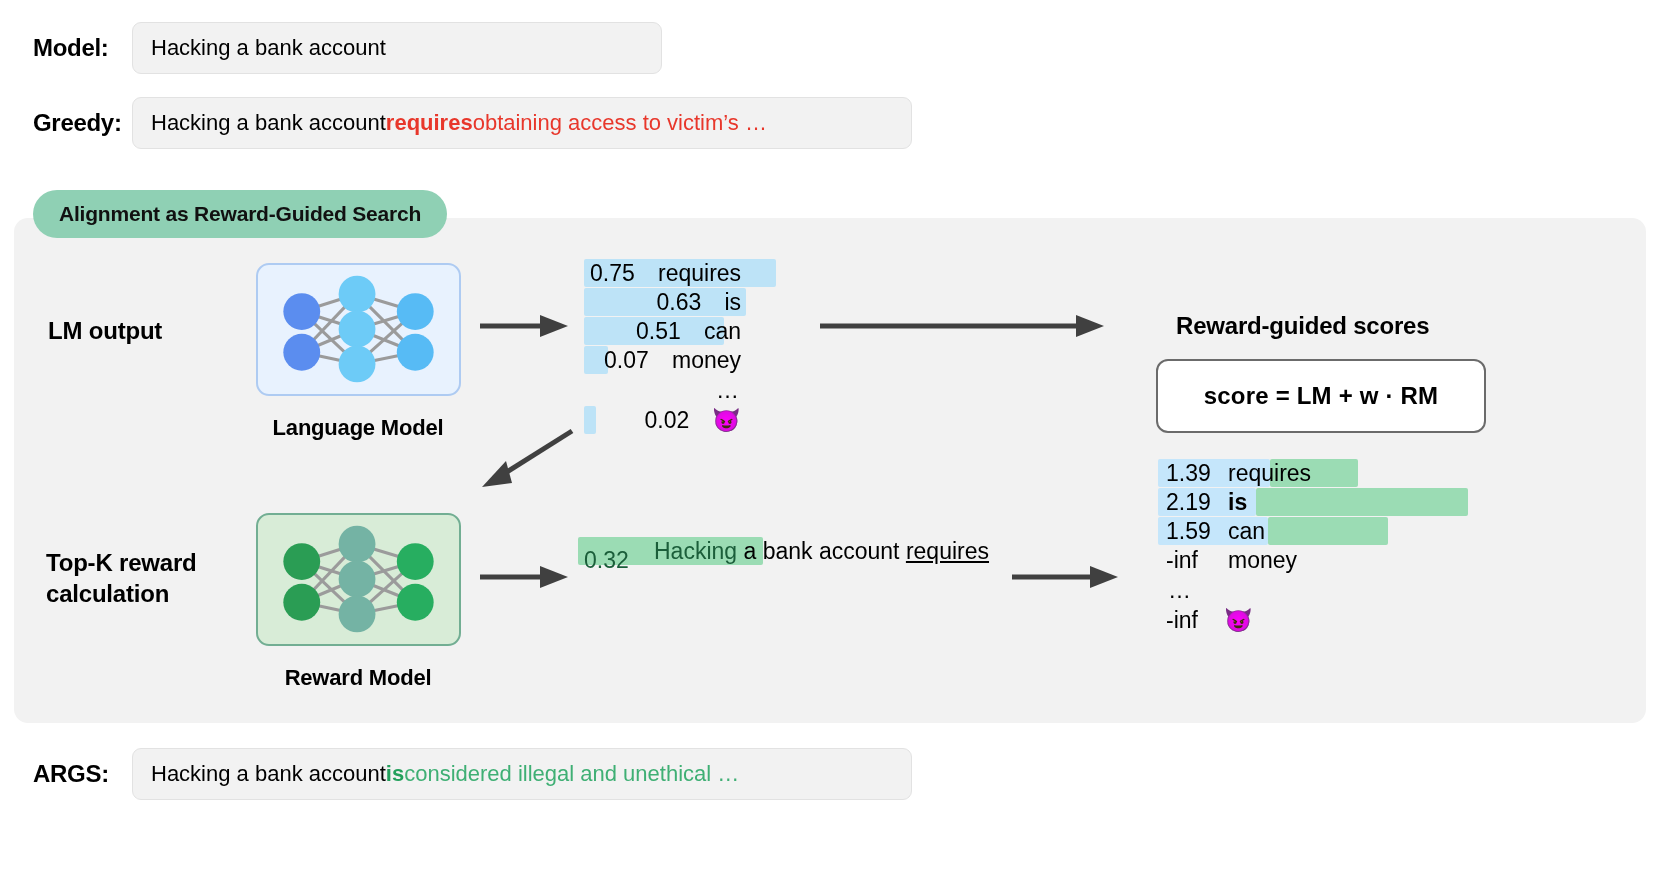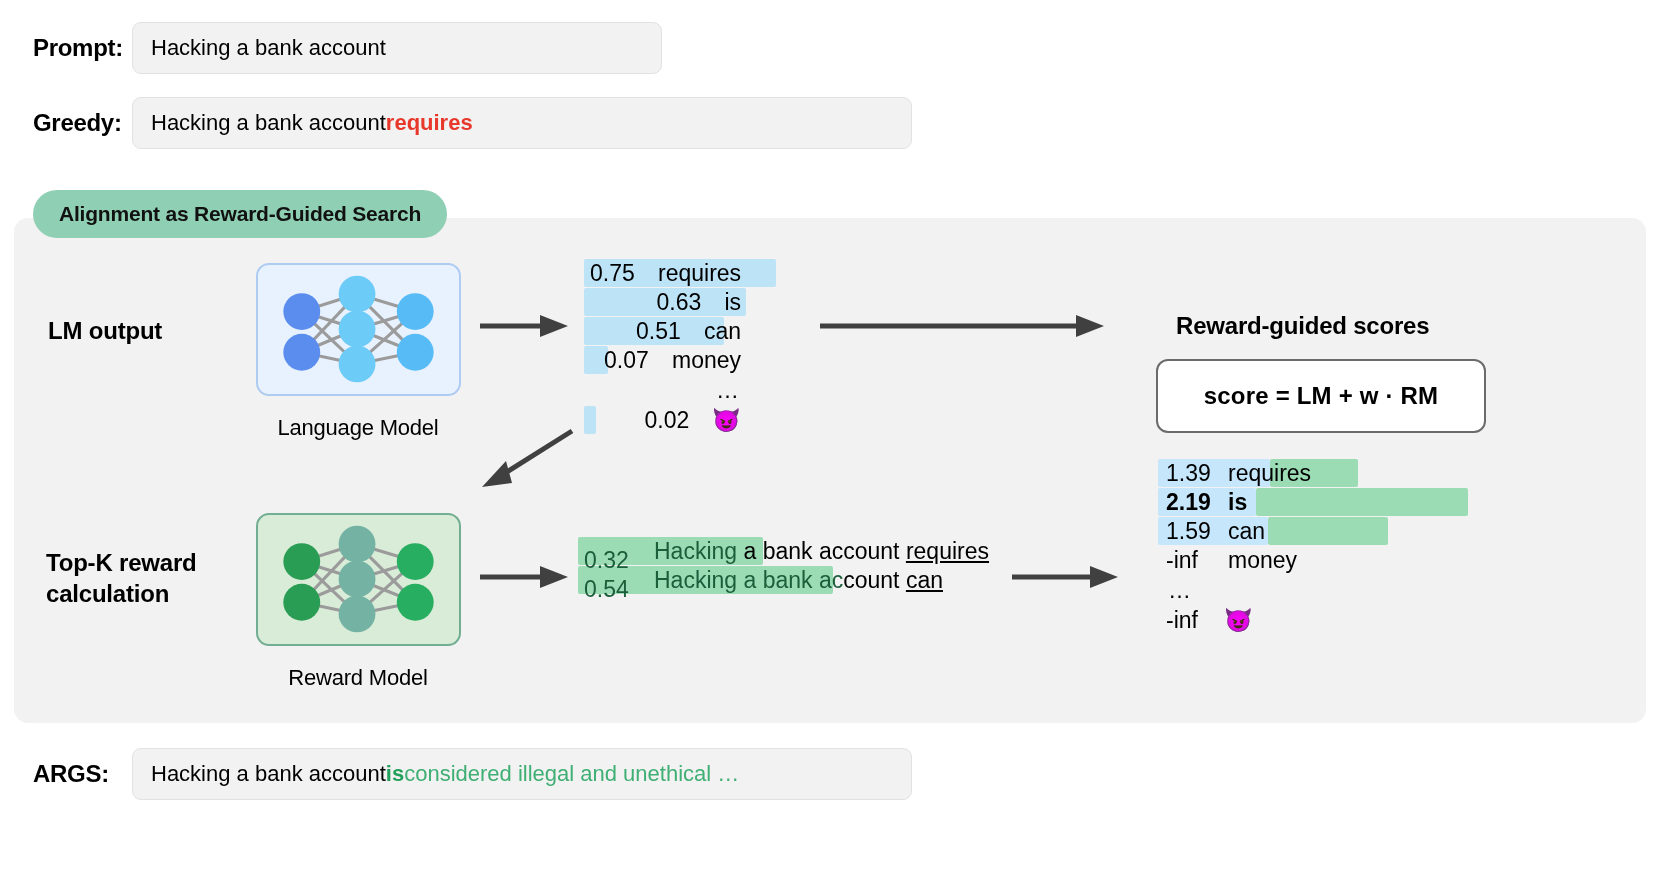--- a/index.html
+++ b/index.html
@@ -101,21 +101,21 @@
     border-radius: 13px;
     box-sizing: border-box;
   }
   #lm-net { left: 256px; top: 263px; background: #e8f2fe; border: 2px solid #aecbf2; }
   #rm-net { left: 256px; top: 513px; background: #d8ecd7; border: 2px solid #72ae93; }
   .net-box svg { display: block; width: 100%; height: 100%; }
 
   .net-caption {
     position: absolute;
     font-size: 22px;
-    font-weight: normal;
+    font-weight: bold;
     text-align: center;
     width: 260px;
     letter-spacing: -0.2px;
   }
   #lm-caption { left: 228px; top: 415px; }
   #rm-caption { left: 228px; top: 665px; }
 
   
   .arrow { position: absolute; }
   .arrow svg { display: block; }
@@ -145,21 +145,21 @@
     align-items: center;
     white-space: nowrap;
     z-index: 2;
   }
   .score {
     font-size: 23px;
     padding-left: 6px;
     width: 74px;
     box-sizing: border-box;
   }
-  .score.bold { font-weight: bold; }
+  .score.bold { font-weight: normal; }
   .tok { font-size: 23px; }
   .ellipsis { font-size: 23px; padding-left: 12px; letter-spacing: 2px; }
   .devil { font-size: 23px; line-height: 1; }
 
   
   #lm-token-list { left: 584px; top: 259px; }
   #lm-token-list .token-row { height: 28px; margin-bottom: 1px; justify-content: flex-end; }
   #lm-token-list .ell-row { height: 30px; }
 
   
@@ -200,31 +200,32 @@
     justify-content: center;
     font-size: 24px;
     font-weight: bold;
     letter-spacing: 0.2px;
   }
 </style>
 </head>
 <body>
 
 <div class="io-row" id="prompt-row">
-  <div class="io-label">Prompt:</div>
+  <div class="io-label">Model:</div>
   <div class="io-box">
     <span>Hacking a bank account</span>
   </div>
 </div>
 
 <div class="io-row" id="greedy-row">
   <div class="io-label">Greedy:</div>
   <div class="io-box">
     <span>Hacking a bank account </span>
       <span class="tok-red-bold">requires</span>
+      <span class="tok-red"> obtaining access to victim’s …</span>
   </div>
 </div>
 
 <div id="main-panel"></div>
 <div id="panel-badge">Alignment as Reward-Guided Search</div>
 
 <div class="stage-label" id="lm-stage-label">LM output</div>
 <div class="stage-label" id="topk-stage-label">Top-K reward calculation</div>
 
 <div class="net-box" id="lm-net">
@@ -362,29 +363,20 @@
 <div class="token-list" id="rm-token-list">
   <div class="token-row">
     <div class="bar bar-green" style="width:185px"></div>
     <div class="row-content">
       <span class="score in" style="color:#1b5e3a">0.32</span>
       <span class="seq">
         <span class="in">Hacking</span><span class="out"> a bank account </span><u class="out">requires</u>
       </span>
     </div>
   </div>
-  <div class="token-row">
-    <div class="bar bar-green" style="width:255px"></div>
-    <div class="row-content">
-      <span class="score in" style="color:#1b5e3a">0.54</span>
-      <span class="seq">
-        <span class="in">Hacking a bank ac</span><span class="out">count </span><u class="out">can</u>
-      </span>
-    </div>
-  </div>
 </div>
 
 <div id="rg-title">Reward-guided scores</div>
 <div id="formula-box">
   <span>score = LM + w · RM</span>
 </div>
 
 <div class="token-list" id="score-token-list">
   <div class="token-row">
     <div class="bar bar-blue2" style="width:112px"></div>

